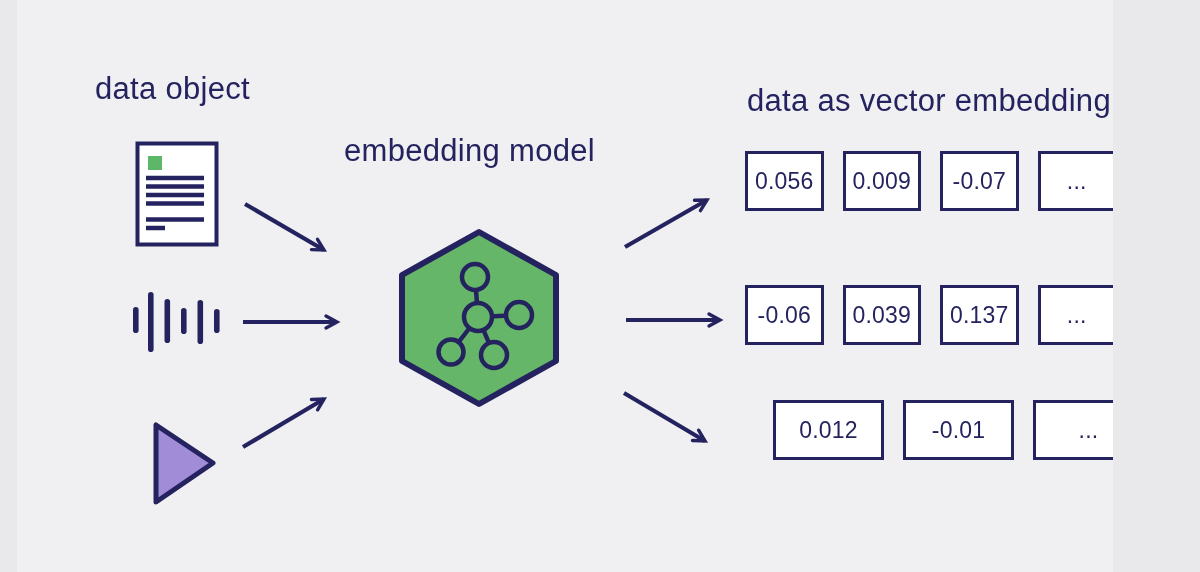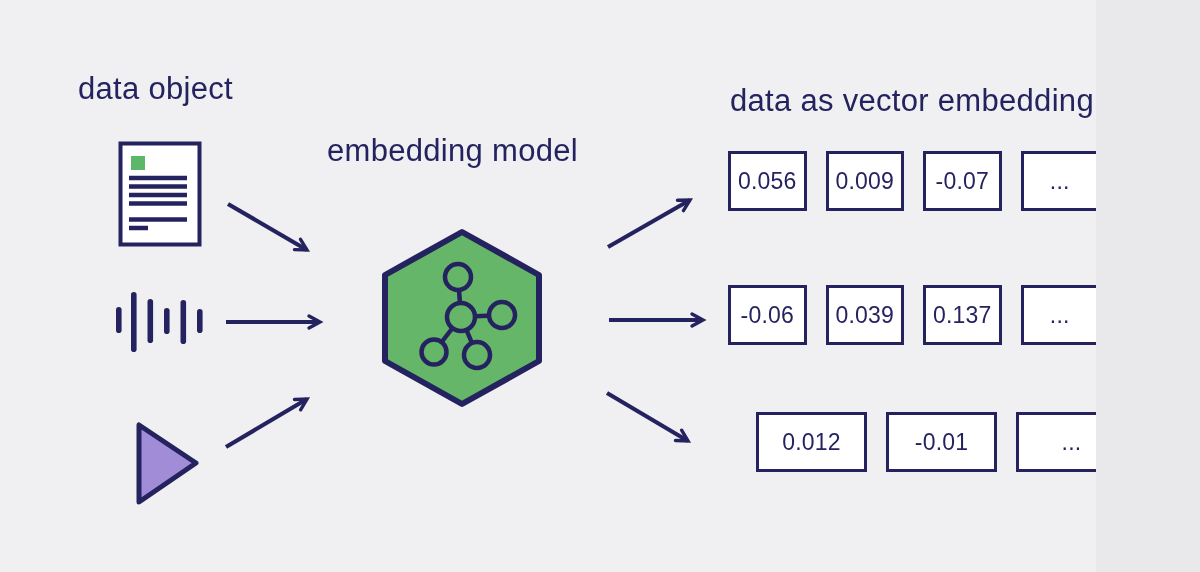--- a/index.html
+++ b/index.html
@@ -5,20 +5,21 @@
   html,body{margin:0;padding:0;}
   body{
     font-family:"Liberation Sans","DejaVu Sans",sans-serif;
     background:#e9e9ec;
   }
   .canvas{
     position:relative;
     width:1096px;height:572px;
     background:#f0f0f2;
     overflow:hidden;
+    margin-left:17px;
   }
   .label{
     position:absolute;
     color:#24235f;
     font-size:31px;
     letter-spacing:0.3px;
     white-space:nowrap;
   }
   #label-data-object{left:78px;top:71px;}
   #label-embedding-model{left:327px;top:133px;}
@@ -33,21 +34,21 @@
 
   .vector-row{
     position:absolute;
     left:728px;
     width:371px;height:60px;
     display:flex;
     gap:19px;
   }
   #vector-row-1{top:151px;}
   #vector-row-2{top:285px;}
-  #vector-row-3{top:412px;padding-left:28px;}
+  #vector-row-3{top:400px;padding-left:28px;}
   .vector-cell{
     flex:1;
     background:#ffffff;
     border:3px solid #24235f;
     display:flex;
     align-items:center;
     justify-content:center;
     color:#24235f;
     font-size:23px;
     letter-spacing:0.2px;

